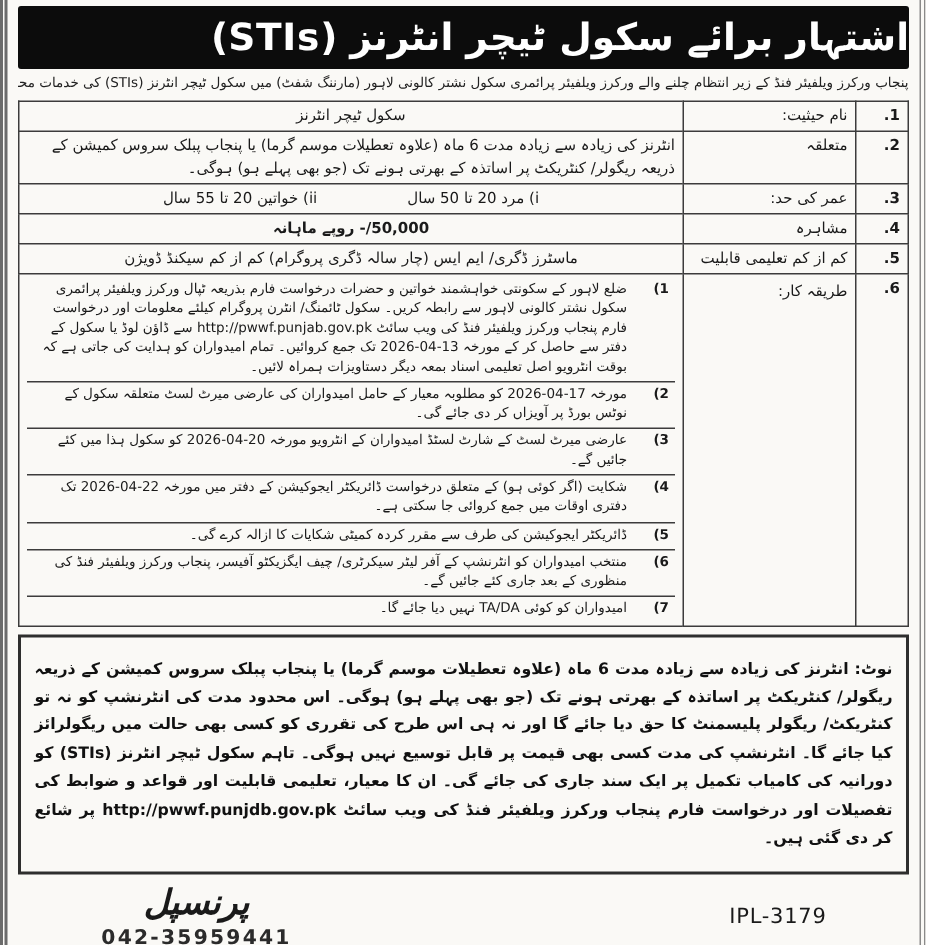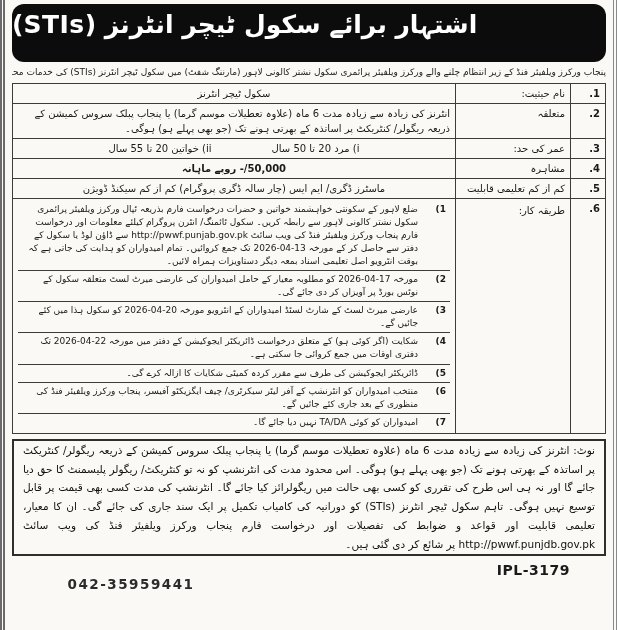--- a/index.html
+++ b/index.html
@@ -16,27 +16,27 @@
     background:#faf9f6;
     border-left:5px double #6b6b6b;
     border-right:4px double #8a8a8a;
     padding:4px 7px 2px 7px;
     overflow:hidden;
   }
   
   .title-bar{
     background:#0c0c0c;
     color:#ffffff;
-    text-align:left;
-    height:58px;
+    text-align:right;
+    height:42px;
     line-height:42px;
     font-size:25px;
     font-weight:bold;
     letter-spacing:0.5px;
-    border-radius:12px;
+    border-radius:2px;
     overflow:hidden;
     white-space:nowrap;
   }
   
   .subtitle{
     font-size:9px;
     line-height:16px;
     text-align:center;
     white-space:nowrap;
     overflow:hidden;
@@ -85,23 +85,23 @@
     vertical-align:top;
     border-bottom:1.2px solid #3c3c3c;
   }
   table.steps tr:last-child td{border-bottom:none;}
   td.sno{width:20px;font-weight:bold;font-size:10px;white-space:nowrap;}
   td.stext{text-align:right;}
   
   .note-box{
     border:2px solid #2e2e2e;
     margin-top:5px;
-    padding:0 9px;
+    padding:12px 9px;
     font-size:10.5px;
-    font-weight:normal;
+    font-weight:bold;
     line-height:1.8;
     text-align:justify;
     color:#111;
   }
   
   .footer{
     display:flex;
     justify-content:space-between;
     align-items:flex-end;
     padding:6px 10px 0 10px;
@@ -123,22 +123,22 @@
     margin-top:3px;
   }
   .phone{
     font-size:13.5px;
     font-weight:bold;
     letter-spacing:1.5px;
     color:#2b2b2b;
   }
   .ipl{
     font-size:14px;
-    font-weight:bold;
-    margin:0 26px 14px 0;
+    font-weight:normal;
+    margin:0 45px 14px 0;
     letter-spacing:0.5px;
   }
 </style>
 </head>
 <body>
 
 <div class="page" dir="rtl">
 
   <div class="title-bar">
     <span>اشتہار برائے سکول ٹیچر انٹرنز (STIs)</span>
@@ -216,18 +216,19 @@
           </table>
         </td>
       </tr>
     </tbody>
   </table>
 
   <div class="note-box">نوٹ: انٹرنز کی زیادہ سے زیادہ مدت 6 ماہ (علاوہ تعطیلات موسم گرما) یا پنجاب پبلک سروس کمیشن کے ذریعہ ریگولر/ کنٹریکٹ پر اساتذہ کے بھرتی ہونے تک (جو بھی پہلے ہو) ہوگی۔ اس محدود مدت کی انٹرنشپ کو نہ تو کنٹریکٹ/ ریگولر پلیسمنٹ کا حق دیا جائے گا اور نہ ہی اس طرح کی تقرری کو کسی بھی حالت میں ریگولرائز کیا جائے گا۔ انٹرنشپ کی مدت کسی بھی قیمت پر قابل توسیع نہیں ہوگی۔ تاہم سکول ٹیچر انٹرنز (STIs) کو دورانیہ کی کامیاب تکمیل پر ایک سند جاری کی جائے گی۔ ان کا معیار، تعلیمی قابلیت اور قواعد و ضوابط کی تفصیلات اور درخواست فارم پنجاب ورکرز ویلفیئر فنڈ کی ویب سائٹ http://pwwf.punjdb.gov.pk پر شائع کر دی گئی ہیں۔</div>
 
   <div class="footer" dir="ltr">
     <div class="signature">
+      <div class="principal">پرنسپل</div>
       <div class="phone">042-35959441</div>
     </div>
     <div class="ipl">IPL-3179</div>
   </div>
 
 </div>
 
 </body></html>

